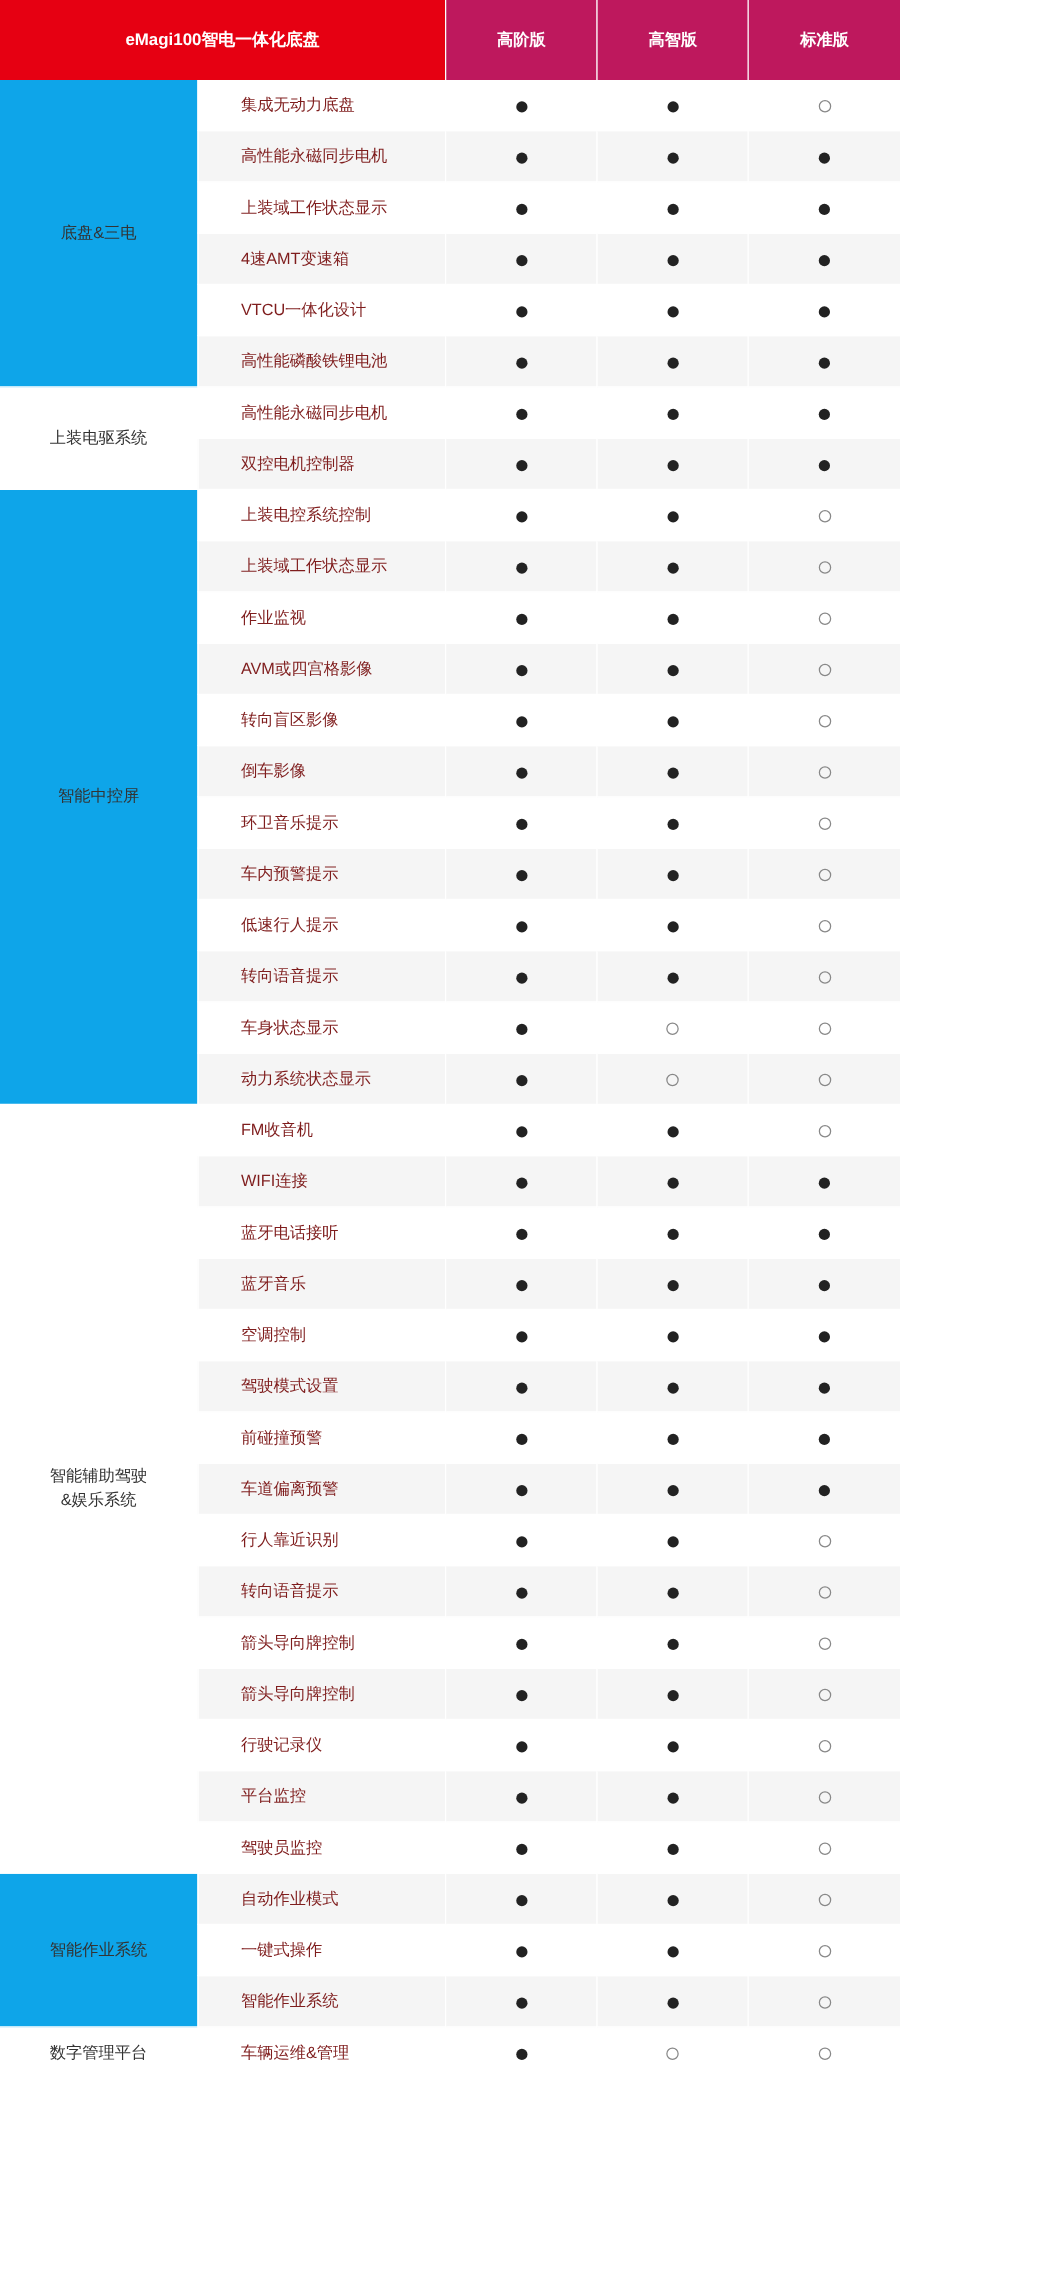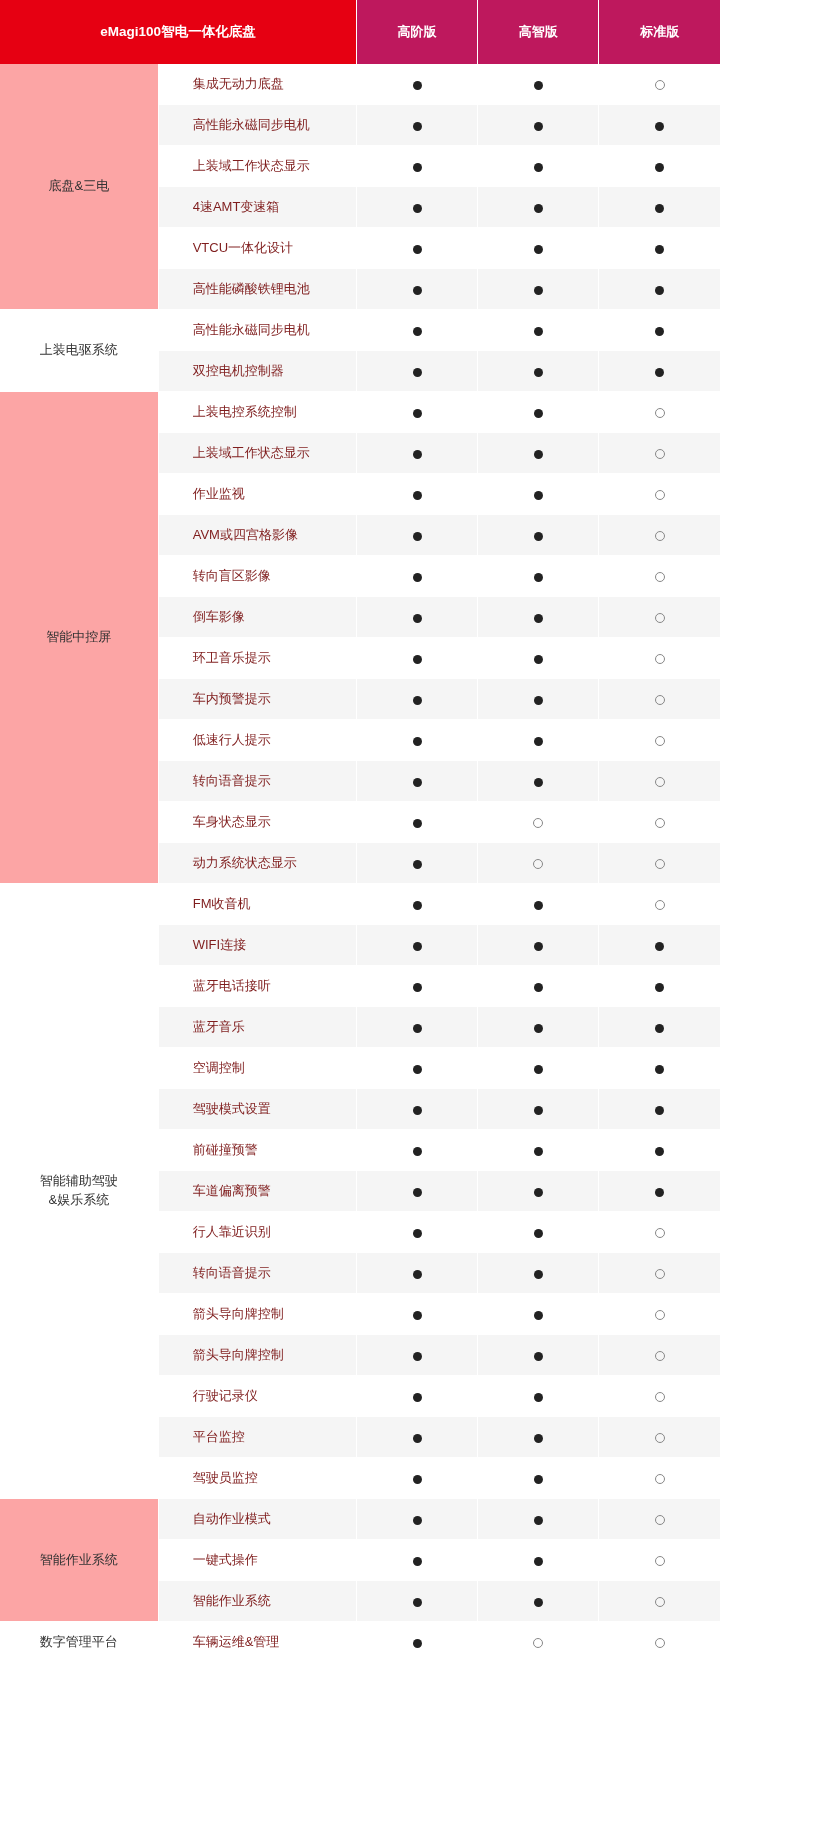--- a/index.html
+++ b/index.html
@@ -52,21 +52,21 @@
     border-bottom: 1px solid #ffffff;
     border-right: 1px solid #ffffff;
   }
   tbody tr td:last-child { border-right: none; }
 
   td.group-cell {
     text-align: center;
     color: #333333;
     font-size: 13px;
     line-height: 1.45;
-    background: #fca5a5;
+    background: #0ea5e9;
   }
   td.group-cell.alt { background: #ffffff; margin-left: 32px; }
 
   td.feature-cell {
     padding-left: 34px;
     color: #7f1d1d;
     background: #ffffff;
   }
   td.mark-cell {
     text-align: center;

